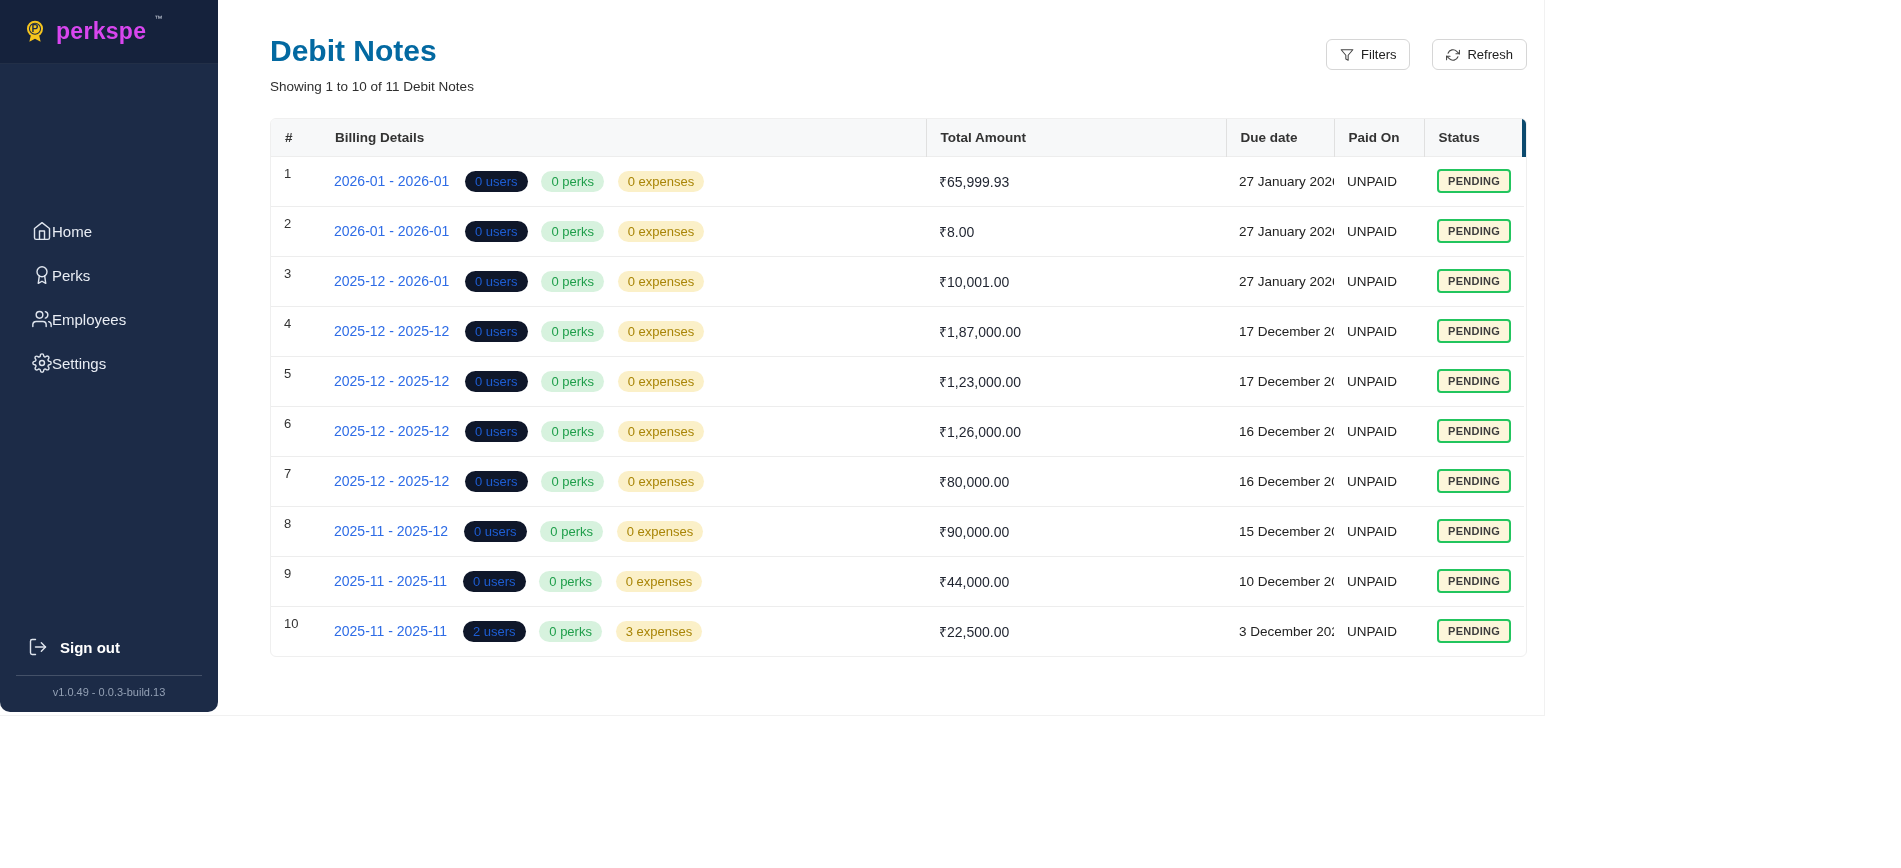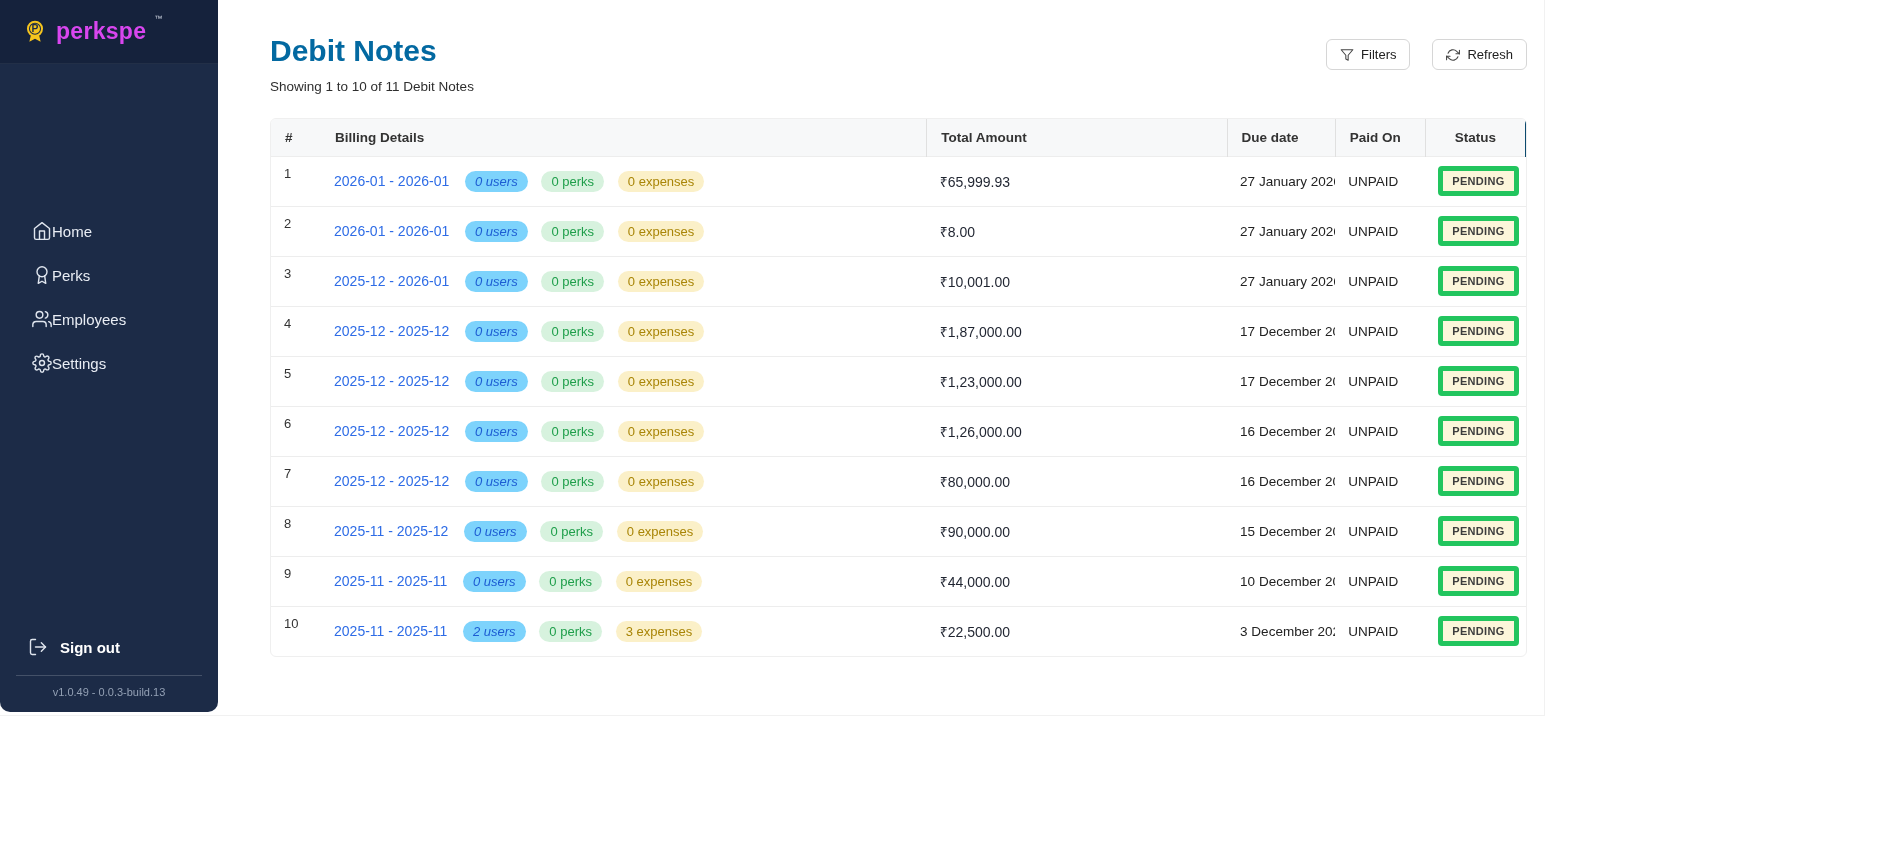--- a/index.html
+++ b/index.html
@@ -79,38 +79,38 @@
     overflow: hidden; background: #fff;
   }
   table { border-collapse: collapse; table-layout: fixed; width: 100%; }
   thead th {
     background: #f7f8f9; height: 37px;
     font-size: 13.5px; font-weight: 600; color: #333;
     text-align: left; padding: 0 14px;
     white-space: nowrap; overflow: hidden;
   }
   th.divider { border-left: 1px solid #e0e0e0; }
-  th.col-status { border-right: 1px solid #0c4a6e; text-align: center; }
+  th.col-status { border-right: 4px solid #0c4a6e; }
   tbody td {
     border-top: 1px solid #ededed;
     height: 50px; padding: 0 13px;
     font-size: 13.5px; color: #222;
     white-space: nowrap; overflow: hidden;
     vertical-align: middle;
   }
   td.col-index { vertical-align: top; padding-top: 9px; font-size: 13px; color: #333; }
   .billing-link { color: #2e6ce6; font-size: 14px; text-decoration: none; margin-right: 12px; cursor: pointer; }
   .badge { display: inline-block; border-radius: 13px; padding: 3px 10px; font-size: 13px; margin-right: 10px; }
-  .badge-users    { background: #7dd3fc; color: #1d5dd3; font-style: italic; }
+  .badge-users    { background: #0f172a; color: #1d5dd3; }
   .badge-perks    { background: #d7f2de; color: #1e9e4a; }
   .badge-expenses { background: #fbf0c8; color: #a98507; }
   td.col-amount { font-size: 14px; color: #1f2430; }
   .pending-badge {
     display: inline-block;
-    border: 5px solid #22c55e; background: #fcf6da; color: #3d3d3d;
+    border: 2px solid #22c55e; background: #fcf6da; color: #3d3d3d;
     font-size: 11px; font-weight: 700; letter-spacing: .3px;
     padding: 4px 9px; border-radius: 4px;
   }
 </style>
 </head>
 <body>
 
 <div class="app-frame">
 
   <aside class="sidebar">

